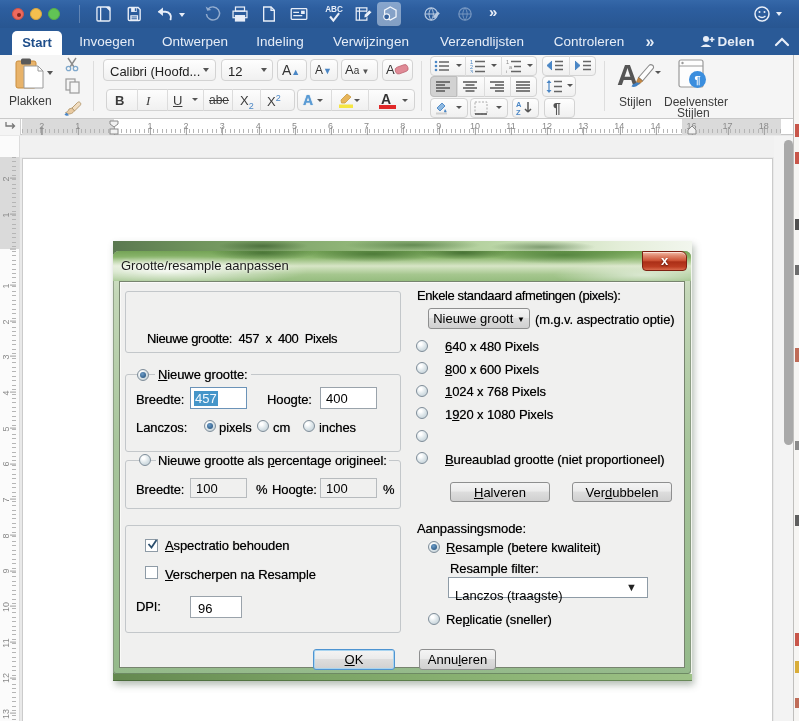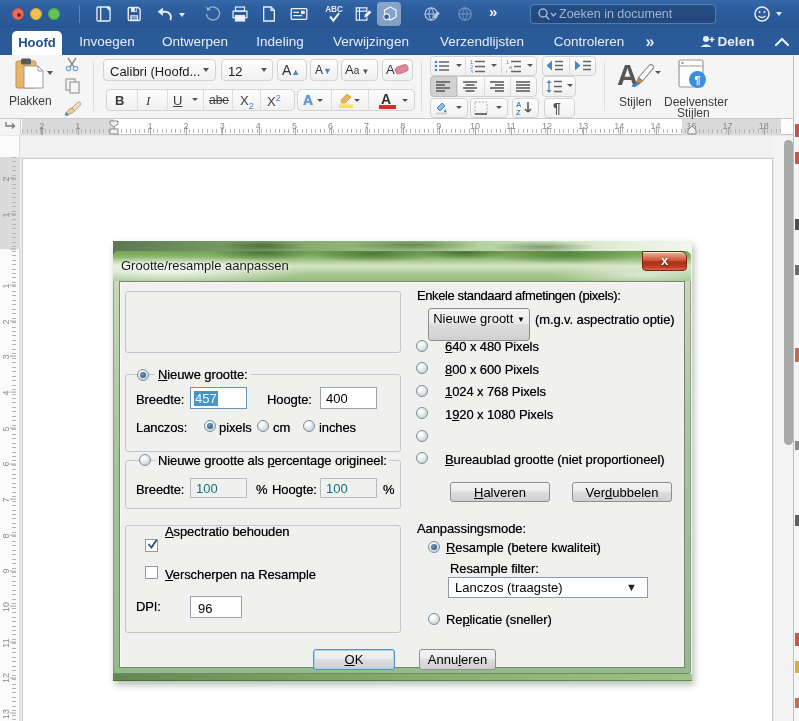--- a/index.html
+++ b/index.html
@@ -54,21 +54,21 @@
   #dtitle{position:absolute;left:8px;top:7px;font-size:13px;color:#1a1a1a;text-shadow:0 0 3px rgba(255,255,255,.9);}
   #xbtn{position:absolute;left:529px;top:0px;width:45px;height:20px;border-radius:0 6px 4px 4px;
         background:linear-gradient(180deg,#f4bda9 0%,#e08a70 20%,#cc5134 48%,#ab2f17 55%,#bc3d22 82%,#d96a4c 100%);
         border:1px solid #7e2012;box-sizing:border-box;box-shadow:inset 0 1px 0 rgba(255,255,255,.55);
         color:#fff;font-weight:bold;font-size:13px;text-align:center;line-height:18px;text-shadow:0 1px 2px rgba(60,10,0,.8);}
   #content{position:absolute;left:6px;top:30px;width:566px;height:387px;background:#f0f0ef;
            border:1px solid #77846f;box-sizing:border-box;box-shadow:inset 1px 1px 0 #fafaf8;}
   .gbox{position:absolute;border:1px solid #c3c7ca;border-radius:3px;box-sizing:border-box;}
   .dt{position:absolute;font-size:13px;color:#000;white-space:nowrap;letter-spacing:-0.1px;text-shadow:0 0 .7px rgba(40,40,40,.75);}
   .fld{position:absolute;background:#fff;border:1px solid #9aa3ab;box-sizing:border-box;font-size:13px;color:#000;}
-  .fld.dis{background:#f0f0ef;border-color:#b7bbbe;color:#0f766e;}
+  .fld.dis{background:#f0f0ef;border-color:#b7bbbe;color:#000000;}
   .radio{position:absolute;width:12px;height:12px;border-radius:50%;box-sizing:border-box;
          border:1px solid #7f8d99;background:radial-gradient(circle at 35% 30%,#ffffff 12%,#dde6ea 50%,#b9c8d0 100%);}
   .radio.sel:after{content:"";position:absolute;left:2px;top:2px;width:6px;height:6px;border-radius:50%;
          background:radial-gradient(circle at 40% 35%,#6b9cc8,#1e4a74);}
   .cb{position:absolute;width:13px;height:13px;background:#fff;border:1px solid #8e9ba6;box-sizing:border-box;}
   .vbtn{position:absolute;border:1px solid #8e8f8f;border-radius:3px;box-sizing:border-box;white-space:nowrap;overflow:hidden;
         background:linear-gradient(180deg,#f4f4f4 0%,#ebebeb 45%,#dddddd 50%,#d0d0d0 100%);
         font-size:13px;color:#000;text-align:center;}
   u{text-decoration:underline;}
 </style></head>
@@ -144,32 +144,24 @@
       <path d="M3.5 11 h15 M11 3.5 c-3.5 4.5-3.5 10.5 0 15 M11 3.5 c3.5 4.5 3.5 10.5 0 15" fill="none" stroke="#cfdced" stroke-width="1.2"></path>
     </svg>
     <div class="abs" style="left:489px;top:3px;font-size:15px;font-weight:bold;color:#e8eef8">»</div>
     <svg class="abs" style="left:753px;top:5px" width="18" height="18" viewBox="0 0 18 18">
       <circle cx="9" cy="9" r="7" fill="none" stroke="#e8eef8" stroke-width="1.5"></circle>
       <circle cx="6.5" cy="7" r="1" fill="#e8eef8"></circle>
         <circle cx="11.5" cy="7" r="1" fill="#e8eef8"></circle>
       <path d="M5.5 11 q3.5 3 7 0" fill="none" stroke="#e8eef8" stroke-width="1.4"></path>
     </svg>
     <div class="dar" style="left:776px;top:12px;border-top-color:#e8eef8"></div>
-    <div id="sbox">
-      <svg class="abs" style="left:6px;top:2px" width="22" height="14" viewBox="0 0 22 14">
-        <circle cx="6" cy="6" r="4" fill="none" stroke="#a0b5d2" stroke-width="1.5"></circle>
-        <line x1="9" y1="9" x2="12" y2="12.5" stroke="#a0b5d2" stroke-width="1.5"></line>
-        <path d="M14 6 l2.5 3 2.5-3" fill="none" stroke="#a0b5d2" stroke-width="1.3"></path>
-      </svg>
-      <div class="ph">Zoeken in document</div>
-    </div>
   </div>
 
   <div id="tabs">
-    <div id="starttab">Hoofd</div>
+    <div id="starttab">Start</div>
     <div class="tab" style="left:107px">Invoegen</div>
     <div class="tab" style="left:195px">Ontwerpen</div>
     <div class="tab" style="left:280px">Indeling</div>
     <div class="tab" style="left:371px">Verwijzingen</div>
     <div class="tab" style="left:482px">Verzendlijsten</div>
     <div class="tab" style="left:589px">Controleren</div>
     <div class="tab" style="left:650px;font-weight:bold;font-size:16px">»</div>
     <div class="tab" style="left:736px;font-weight:bold">Delen</div>
     <svg class="abs" style="left:699px;top:6px" width="17" height="15" viewBox="0 0 17 15">
       <circle cx="7" cy="5" r="3" fill="#e8eef8"></circle>
@@ -423,20 +415,21 @@
     <div id="page"></div>
     <div id="shot">
       <div id="shotbot"></div>
       <div id="dlg">
         <div class="abs" style="left:0;top:0;width:578px;height:30px;border-radius:6px 6px 0 0;background:radial-gradient(200px 22px at 55px 20px, rgba(255,255,255,.85), rgba(255,255,255,0) 70%),radial-gradient(70px 10px at 150px 2px, rgba(35,75,25,.55), transparent 75%),radial-gradient(90px 11px at 260px 3px, rgba(45,90,30,.6), transparent 75%),radial-gradient(60px 9px at 350px 2px, rgba(30,70,20,.55), transparent 75%),radial-gradient(100px 12px at 450px 4px, rgba(50,100,35,.55), transparent 75%),radial-gradient(120px 16px at 530px 24px, rgba(255,255,255,.6), transparent 75%),linear-gradient(180deg,#74a356 0%,#8cb76e 22%,#d7e5c6 50%,#a6c78f 78%,#96bd7f 100%)"></div>
         <div id="dtitle">Grootte/resample aanpassen</div>
         <div id="xbtn">x</div>
         <div id="content">
 
           <div class="gbox" style="left:5px;top:9px;width:276px;height:62px"></div>
+          <div class="dt" style="left:27px;top:49px;letter-spacing:-0.4px">Nieuwe grootte:&nbsp; 457&nbsp; x&nbsp; 400&nbsp; Pixels</div>
 
           <div class="gbox" style="left:5px;top:92px;width:276px;height:78px"></div>
           <div class="radio sel" style="left:17px;top:87px;background-color:#f0f0ef"></div>
           <div class="dt" style="left:35px;top:85px;background:#f0f0ef;padding:0 3px"><u>N</u>ieuwe grootte:</div>
           <div class="dt" style="left:16px;top:110px">Breedte:</div>
           <div class="fld" style="left:70px;top:105px;width:57px;height:22px;border-color:#6b93b8">
             <span style="position:absolute;left:3px;top:3px;background:#4495c9;color:#f0f8ff;padding:0 1px">457</span>
             </div>
           <div class="dt" style="left:147px;top:110px">Hoogte:</div>
           <div class="fld" style="left:200px;top:105px;width:57px;height:22px">
@@ -462,50 +455,50 @@
           <div class="fld dis" style="left:200px;top:196px;width:57px;height:20px">
             <span style="position:absolute;left:5px;top:2px">100</span>
             </div>
           <div class="dt" style="left:263px;top:200px">%</div>
 
           <div class="gbox" style="left:5px;top:243px;width:276px;height:108px"></div>
           <div class="cb" style="left:25px;top:257px"></div>
           <svg class="abs" style="left:26px;top:256px" width="13" height="13" viewBox="0 0 13 13">
             <path d="M2.5 6 l3 3.5 5-7.5" fill="none" stroke="#2c4f6e" stroke-width="1.8"></path>
             </svg>
-          <div class="dt" style="left:45px;top:242px"><u>A</u>spectratio behouden</div>
+          <div class="dt" style="left:45px;top:256px"><u>A</u>spectratio behouden</div>
           <div class="cb" style="left:25px;top:284px"></div>
           <div class="dt" style="left:45px;top:285px"><u>V</u>erscherpen na Resample</div>
           <div class="dt" style="left:16px;top:317px">DPI:</div>
           <div class="fld" style="left:70px;top:314px;width:52px;height:22px">
             <span style="position:absolute;left:7px;top:4px">96</span>
             </div>
 
           <div class="dt" style="left:297px;top:6px;letter-spacing:-0.4px">Enkele standaard afmetingen (pixels):</div>
-          <div class="vbtn" style="left:308px;top:26px;width:102px;height:33px;line-height:20px">Nieuwe groott <span style="font-size:8px;vertical-align:1px">▼</span></div>
+          <div class="vbtn" style="left:308px;top:26px;width:102px;height:21px;line-height:20px">Nieuwe groott <span style="font-size:8px;vertical-align:1px">▼</span></div>
           <div class="dt" style="left:415px;top:30px">(m.g.v. aspectratio optie)</div>
           <div class="radio" style="left:295.5px;top:57.5px"></div>
           <div class="dt" style="left:325px;top:57px"><u>6</u>40 x 480 Pixels</div>
           <div class="radio" style="left:295.5px;top:80px"></div>
           <div class="dt" style="left:325px;top:79.5px"><u>8</u>00 x 600 Pixels</div>
           <div class="radio" style="left:295.5px;top:102.5px"></div>
           <div class="dt" style="left:325px;top:102px"><u>1</u>024 x 768 Pixels</div>
           <div class="radio" style="left:295.5px;top:125px"></div>
           <div class="dt" style="left:325px;top:124.5px">1<u>9</u>20 x 1080 Pixels</div>
           <div class="radio" style="left:295.5px;top:147.5px"></div>
           <div class="radio" style="left:295.5px;top:170px"></div>
           <div class="dt" style="left:325px;top:169.5px"><u>B</u>ureaublad grootte (niet proportioneel)</div>
           <div class="vbtn" style="left:330px;top:200px;width:100px;height:20px;line-height:19px"><u>H</u>alveren</div>
           <div class="vbtn" style="left:452px;top:200px;width:100px;height:20px;line-height:19px">Ver<u>d</u>ubbelen</div>
           <div class="dt" style="left:297px;top:239px">Aanpassingsmode:</div>
           <div class="radio sel" style="left:307.5px;top:258.5px"></div>
           <div class="dt" style="left:326px;top:258px"><u>R</u>esample (betere kwaliteit)</div>
           <div class="dt" style="left:330px;top:279px">Resample filter:</div>
           <div class="fld" style="left:328px;top:295px;width:200px;height:21px;border-color:#8e9ba6">
-            <span style="position:absolute;left:6px;top:2px">Lanczos (traagste)</span>
+            <span style="position:absolute;left:6px;top:10px">Lanczos (traagste)</span>
             <span style="position:absolute;right:10px;top:3px;font-size:11px;color:#222">▼</span>
             </div>
           <div class="radio" style="left:307.5px;top:330.5px"></div>
           <div class="dt" style="left:326px;top:330px">Re<u>p</u>licatie (sneller)</div>
 
           <div class="vbtn" style="left:193px;top:367px;width:82px;height:21px;line-height:20px;
                border-color:#4f94d1;box-shadow:inset 0 0 0 1px #a8d4f0"><u>O</u>K</div>
           <div class="vbtn" style="left:299px;top:367px;width:77px;height:21px;line-height:20px">Annu<u>l</u>eren</div>
         </div>
       </div>

